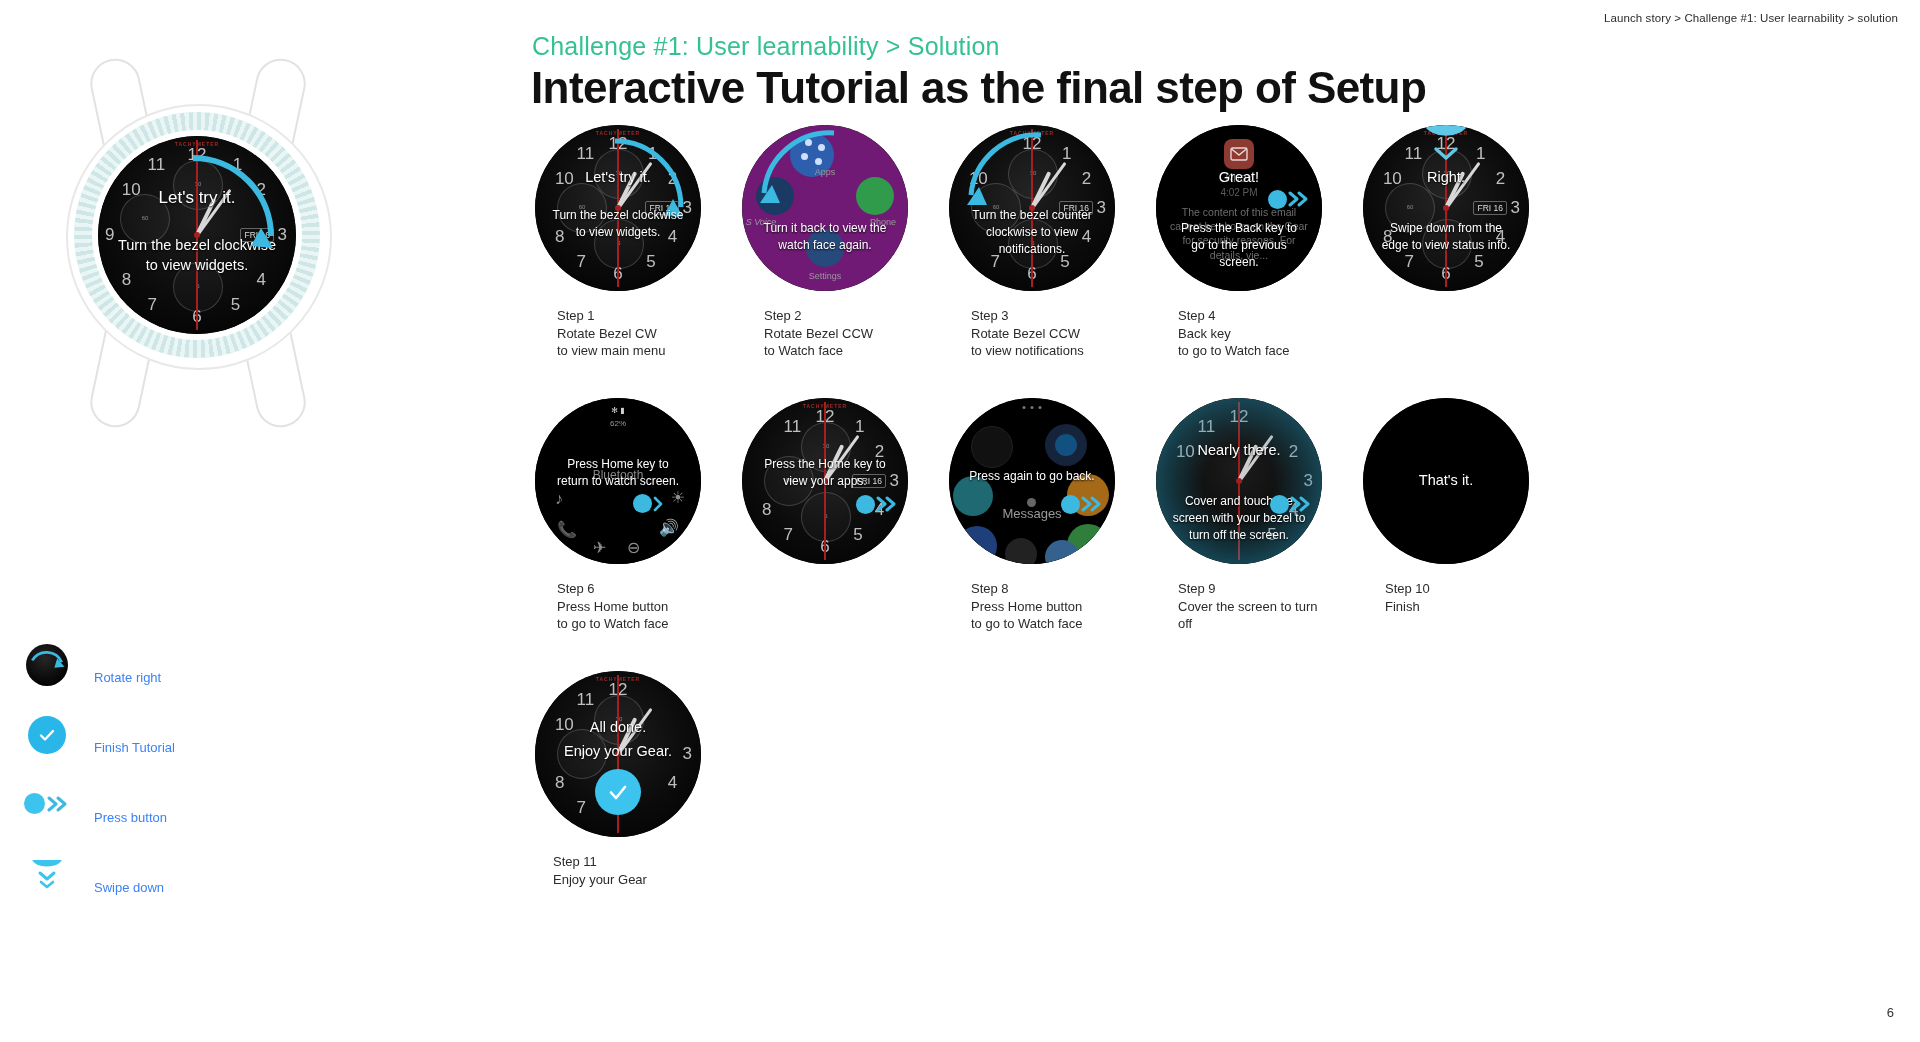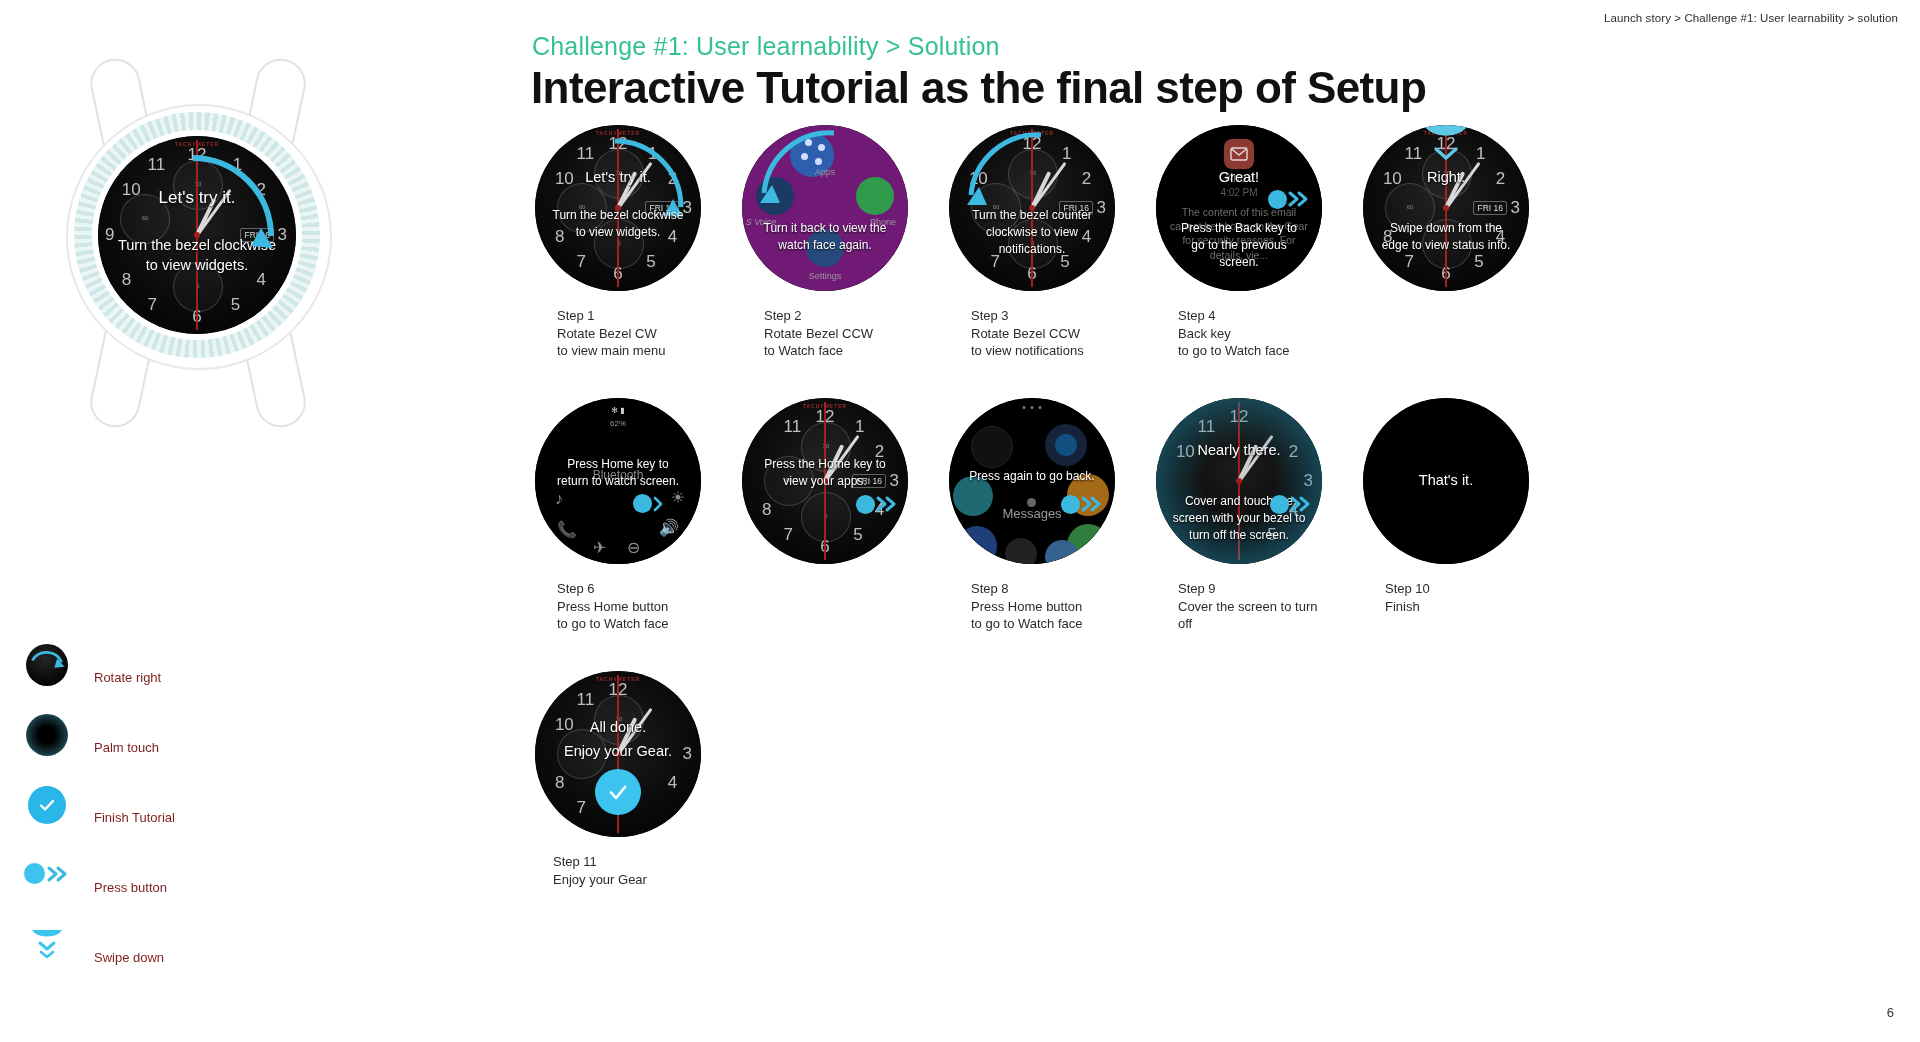--- a/index.html
+++ b/index.html
@@ -81,21 +81,21 @@
   }
   .hero-sub{
     position:absolute;left:6px;right:6px;top:100px;text-align:center;
     color:#fff;font-size:14.5px;line-height:1.35;text-shadow:0 1px 2px #000;
   }
 
   
   .legend{position:absolute;left:22px;top:640px;width:330px;}
   .legend-row{position:relative;height:auto;display:flex;align-items:center;margin-bottom:14px;}
   .legend-icon{width:56px;height:56px;position:relative;flex:0 0 56px;}
-  .legend-label{font-size:13px;color:#7f1d1d;margin-left:16px;margin-top:19px;}
+  .legend-label{font-size:13px;color:#3b82f6;margin-left:16px;margin-top:19px;}
   .lg-circle{
     position:absolute;left:4px;top:4px;width:42px;height:42px;border-radius:50%;
     background:radial-gradient(circle at 45% 35%, #262626 0%, #050505 70%);
   }
   .lg-arc{
     position:absolute;left:2px;top:2px;width:46px;height:46px;
   }
   .lg-palm{
     position:absolute;left:4px;top:4px;width:42px;height:42px;border-radius:50%;
     background:radial-gradient(circle at 50% 50%, #000 0%, #000 28%, #16343c 62%, #4c9bb2 100%);
@@ -304,26 +304,20 @@
       <div class="lg-circle"></div>
       <svg class="lg-arc" viewBox="0 0 50 50">
         <path d="M9 20 A18 18 0 0 1 41 22" fill="none" stroke="#3cb9e0" stroke-width="3"></path>
         <path d="M36 18 L44 27 L33 28 Z" fill="#3cb9e0"></path>
       </svg>
     </div>
     <div class="legend-label">Rotate right</div>
   </div>
 
 
-  <div class="legend-row">
-    <div class="legend-icon">
-      <div class="lg-palm"></div>
-    </div>
-    <div class="legend-label">Palm touch</div>
-  </div>
 
   <div class="legend-row">
     <div class="legend-icon">
       <div class="lg-check">
         <svg width="20" height="20" viewBox="0 0 20 20">
           <path d="M4 10.5 L8 14.5 L16 6" fill="none" stroke="#fff" stroke-width="2.4" stroke-linecap="round" stroke-linejoin="round"></path>
         </svg>
       </div>
     </div>
     <div class="legend-label">Finish Tutorial</div>

